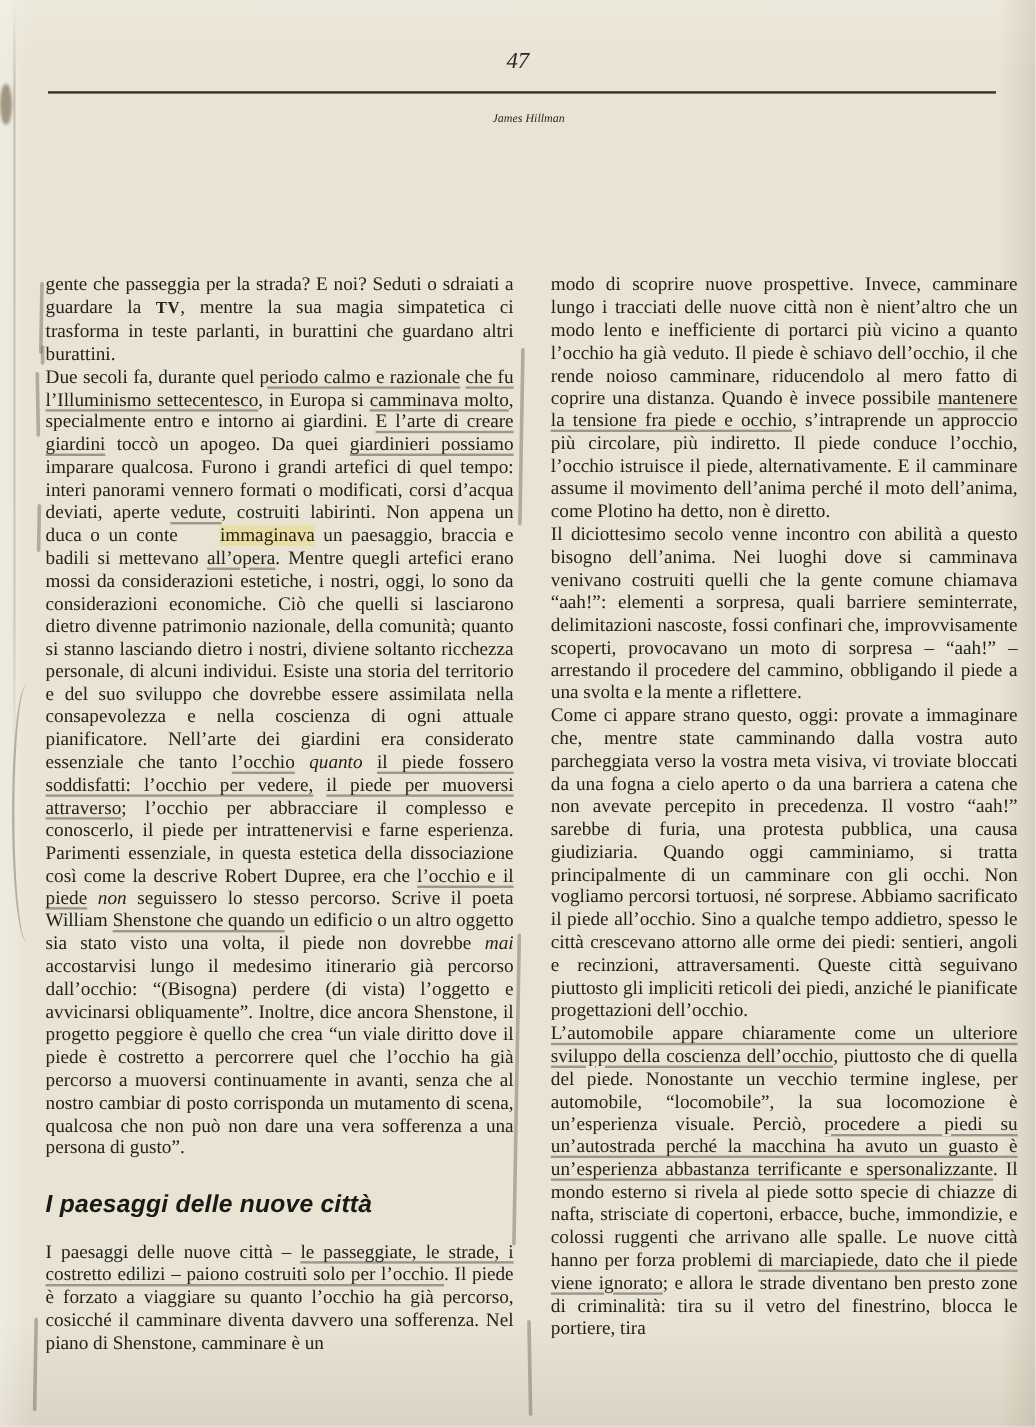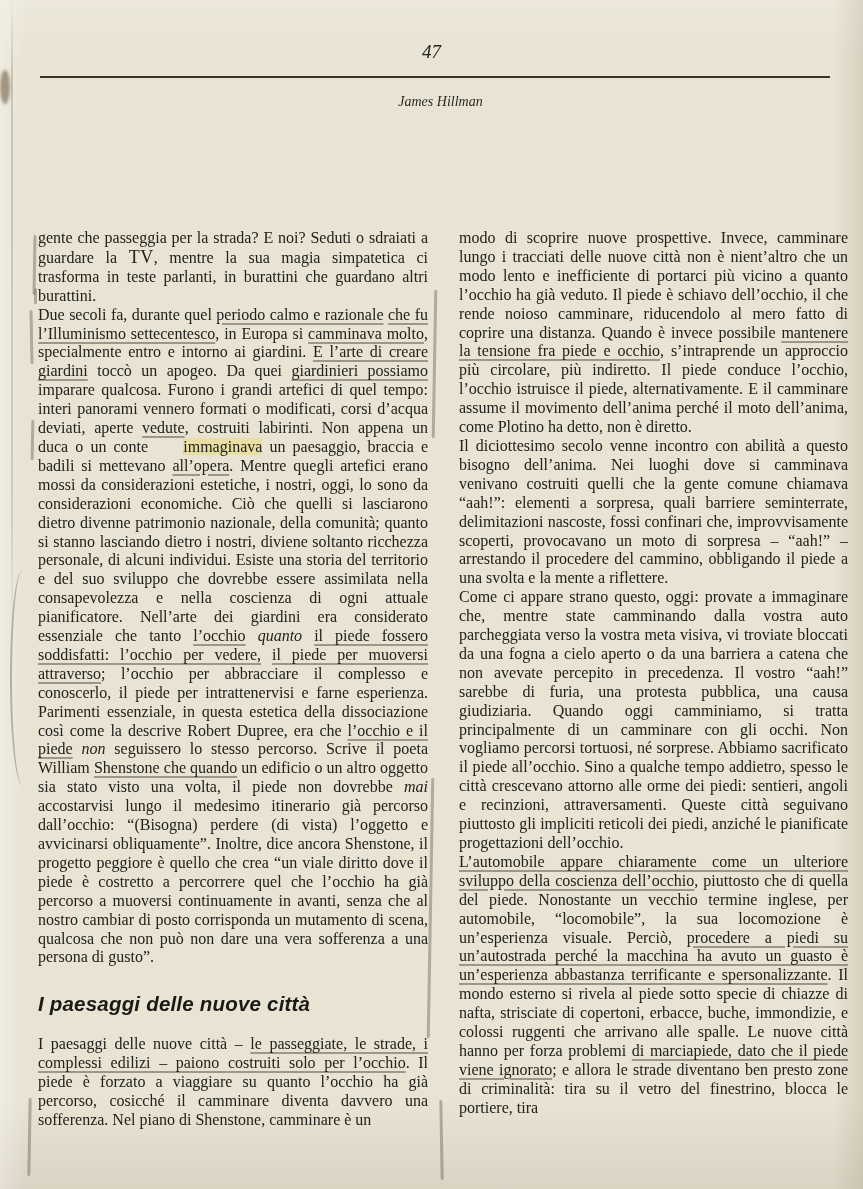--- a/index.html
+++ b/index.html
@@ -26,21 +26,21 @@
   .pagenum{
     position:absolute;top:41px;left:0;right:0;text-align:center;
     font-style:italic;font-size:19px;color:#26251f;
   }
   .rule{
     position:absolute;top:76px;left:40px;width:790px;height:2px;
     background:#34332e;
   }
   .author{
     position:absolute;top:94px;left:0;right:0;text-align:center;
-    font-style:italic;font-size:14px;color:#2a2924;padding-left:18px;
+    font-style:italic;font-size:10px;color:#2a2924;padding-left:18px;
   }
   .col{
     position:absolute;top:229px;width:390px;
     font-size:16px;line-height:18.9px;text-align:justify;
     hyphens:auto;-webkit-hyphens:auto;
   }
   .col-left{left:38px;}
   .col-right{left:459px;width:389px;}
   .col p{margin:0;}
   .section-heading{
@@ -48,21 +48,21 @@
     font-size:20.5px;line-height:24px;letter-spacing:.2px;
     margin:25px 0 19px 0;color:#1a1914;text-align:left;font-style:italic;
   }
   .s-u{
     text-decoration:underline;
     text-decoration-color:rgba(95,90,76,.55);
     text-decoration-thickness:1.5px;
     text-underline-offset:3px;
   }
   .s-i{font-style:italic;font-family:Liberation Serif, serif;}
-  .s-sc{font-size:18px;letter-spacing:.5px;}
+  .s-sc{font-size:14px;letter-spacing:.5px;font-weight:bold;}
   .s-hl{background:rgba(233,219,118,.5);margin-left:28px;}
   .mark{
     position:absolute;width:3px;border-radius:3px;
     background:rgba(95,90,78,.42);
   }
   .mark-curve{
     position:absolute;width:12px;background:none;
     border-left:2.5px solid rgba(95,90,78,.40);
     border-radius:14px 0 0 14px / 120px 0 0 120px;
   }
@@ -75,21 +75,21 @@
   <div class="smudge"></div>
 
   <div class="pagenum">47</div>
   <div class="rule"></div>
   <div class="author">James Hillman</div>
 
   <div class="col col-left">
       <p class="">gente che passeggia per la strada? E noi? Seduti o sdraiati a guardare la <span class="s-sc">TV</span>, mentre la sua magia simpatetica ci trasforma in teste parlanti, in burattini che guardano altri burattini.</p>
       <p class="">Due secoli fa, durante quel <span class="s-u">periodo calmo e razionale</span> <span class="s-u">che fu l’Illuminismo settecentesco</span>, in Europa si <span class="s-u">camminava molto</span>, specialmente entro e intorno ai giardini. <span class="s-u">E l’arte di creare giardini</span> toccò un apogeo. Da quei <span class="s-u">giardinieri possiamo</span> imparare qualcosa. Furono i grandi artefici di quel tempo: interi panorami vennero formati o modificati, corsi d’acqua deviati, aperte <span class="s-u">vedute</span>, costruiti labirinti. Non appena un duca o un conte <span class="s-hl">immaginava</span> un paesaggio, braccia e badili si mettevano <span class="s-u">all’opera</span>. Mentre quegli artefici erano mossi da considerazioni estetiche, i nostri, oggi, lo sono da considerazioni economiche. Ciò che quelli si lasciarono dietro divenne patrimonio nazionale, della comunità; quanto si stanno lasciando dietro i nostri, diviene soltanto ricchezza personale, di alcuni individui. Esiste una storia del territorio e del suo sviluppo che dovrebbe essere assimilata nella consapevolezza e nella coscienza di ogni attuale pianificatore. Nell’arte dei giardini era considerato essenziale che tanto <span class="s-u">l’occhio</span> <span class="s-i">quanto</span> <span class="s-u">il piede fossero soddisfatti: l’occhio per vedere,</span> <span class="s-u">il piede per muoversi attraverso</span>; l’occhio per abbracciare il complesso e conoscerlo, il piede per intrattenervisi e farne esperienza. Parimenti essenziale, in questa estetica della dissociazione così come la descrive Robert Dupree, era che <span class="s-u">l’occhio e il piede</span> <span class="s-i">non</span> seguissero lo stesso percorso. Scrive il poeta William <span class="s-u">Shenstone che quando</span> un edificio o un altro oggetto sia stato visto una volta, il piede non dovrebbe <span class="s-i">mai</span> accostarvisi lungo il medesimo itinerario già percorso dall’occhio: “(Bisogna) perdere (di vista) l’oggetto e avvicinarsi obliquamente”. Inoltre, dice ancora Shenstone, il progetto peggiore è quello che crea “un viale diritto dove il piede è costretto a percorrere quel che l’occhio ha già percorso a muoversi continuamente in avanti, senza che al nostro cambiar di posto corrisponda un mutamento di scena, qualcosa che non può non dare una vera sofferenza a una persona di gusto”.</p>
       <h2 class="section-heading">I paesaggi delle nuove città</h2>
-      <p class="">I paesaggi delle nuove città – <span class="s-u">le passeggiate, le strade, i complessi edilizi – paiono costruiti solo per l’occhio</span>. Il piede è forzato a viaggiare su quanto l’occhio ha già percorso, cosicché il camminare diventa davvero una sofferenza. Nel piano di Shenstone, camminare è un</p>
+      <p class="">I paesaggi delle nuove città – <span class="s-u">le passeggiate, le strade, i costretto edilizi – paiono costruiti solo per l’occhio</span>. Il piede è forzato a viaggiare su quanto l’occhio ha già percorso, cosicché il camminare diventa davvero una sofferenza. Nel piano di Shenstone, camminare è un</p>
     </div>
   <div class="col col-right">
       <p class="">modo di scoprire nuove prospettive. Invece, camminare lungo i tracciati delle nuove città non è nient’altro che un modo lento e inefficiente di portarci più vicino a quanto l’occhio ha già veduto. Il piede è schiavo dell’occhio, il che rende noioso camminare, riducendolo al mero fatto di coprire una distanza. Quando è invece possibile <span class="s-u">mantenere la tensione fra piede e occhio</span>, s’intraprende un approccio più circolare, più indiretto. Il piede conduce l’occhio, l’occhio istruisce il piede, alternativamente. E il camminare assume il movimento dell’anima perché il moto dell’anima, come Plotino ha detto, non è diretto.</p>
       <p class="">Il diciottesimo secolo venne incontro con abilità a questo bisogno dell’anima. Nei luoghi dove si camminava venivano costruiti quelli che la gente comune chiamava “aah!”: elementi a sorpresa, quali barriere seminterrate, delimitazioni nascoste, fossi confinari che, improvvisamente scoperti, provocavano un moto di sorpresa – “aah!” – arrestando il procedere del cammino, obbligando il piede a una svolta e la mente a riflettere.</p>
       <p class="">Come ci appare strano questo, oggi: provate a immaginare che, mentre state camminando dalla vostra auto parcheggiata verso la vostra meta visiva, vi troviate bloccati da una fogna a cielo aperto o da una barriera a catena che non avevate percepito in precedenza. Il vostro “aah!” sarebbe di furia, una protesta pubblica, una causa giudiziaria. Quando oggi camminiamo, si tratta principalmente di un camminare con gli occhi. Non vogliamo percorsi tortuosi, né sorprese. Abbiamo sacrificato il piede all’occhio. Sino a qualche tempo addietro, spesso le città crescevano attorno alle orme dei piedi: sentieri, angoli e recinzioni, attraversamenti. Queste città seguivano piuttosto gli impliciti reticoli dei piedi, anziché le pianificate progettazioni dell’occhio.</p>
       <p class=""><span class="s-u">L’automobile appare chiaramente come un ulteriore sviluppo della coscienza dell’occhio</span>, piuttosto che di quella del piede. Nonostante un vecchio termine inglese, per automobile, “locomobile”, la sua locomozione è un’esperienza visuale. Perciò, <span class="s-u">procedere a piedi su un’autostrada perché la macchina ha avuto un guasto è un’esperienza abbastanza terrificante e spersonalizzante</span>. Il mondo esterno si rivela al piede sotto specie di chiazze di nafta, strisciate di copertoni, erbacce, buche, immondizie, e colossi ruggenti che arrivano alle spalle. Le nuove città hanno per forza problemi <span class="s-u">di marciapiede, dato che il piede viene ignorato</span>; e allora le strade diventano ben presto zone di criminalità: tira su il vetro del finestrino, blocca le portiere, tira</p>
     </div>
 <div class="mark" style="left: 33px; top: 235px; height: 60px; transform: rotate(1deg);"></div>
     <div class="mark" style="left: 34px; top: 288px; height: 16px;"></div>
     <div class="mark" style="left: 30px; top: 310px; height: 54px; transform: rotate(-1deg);"></div>

